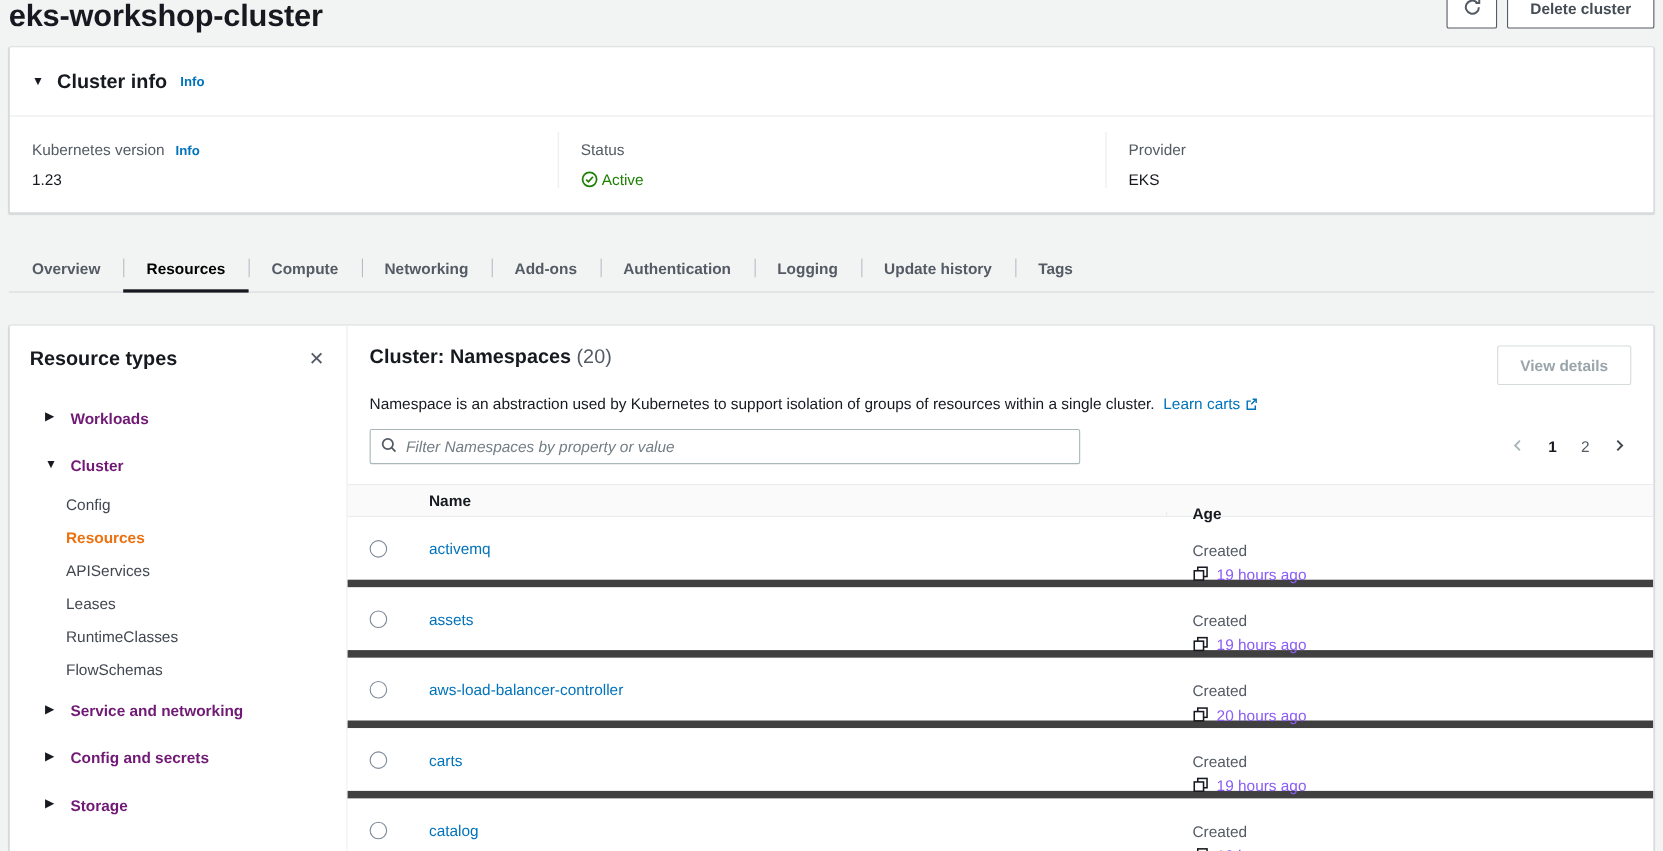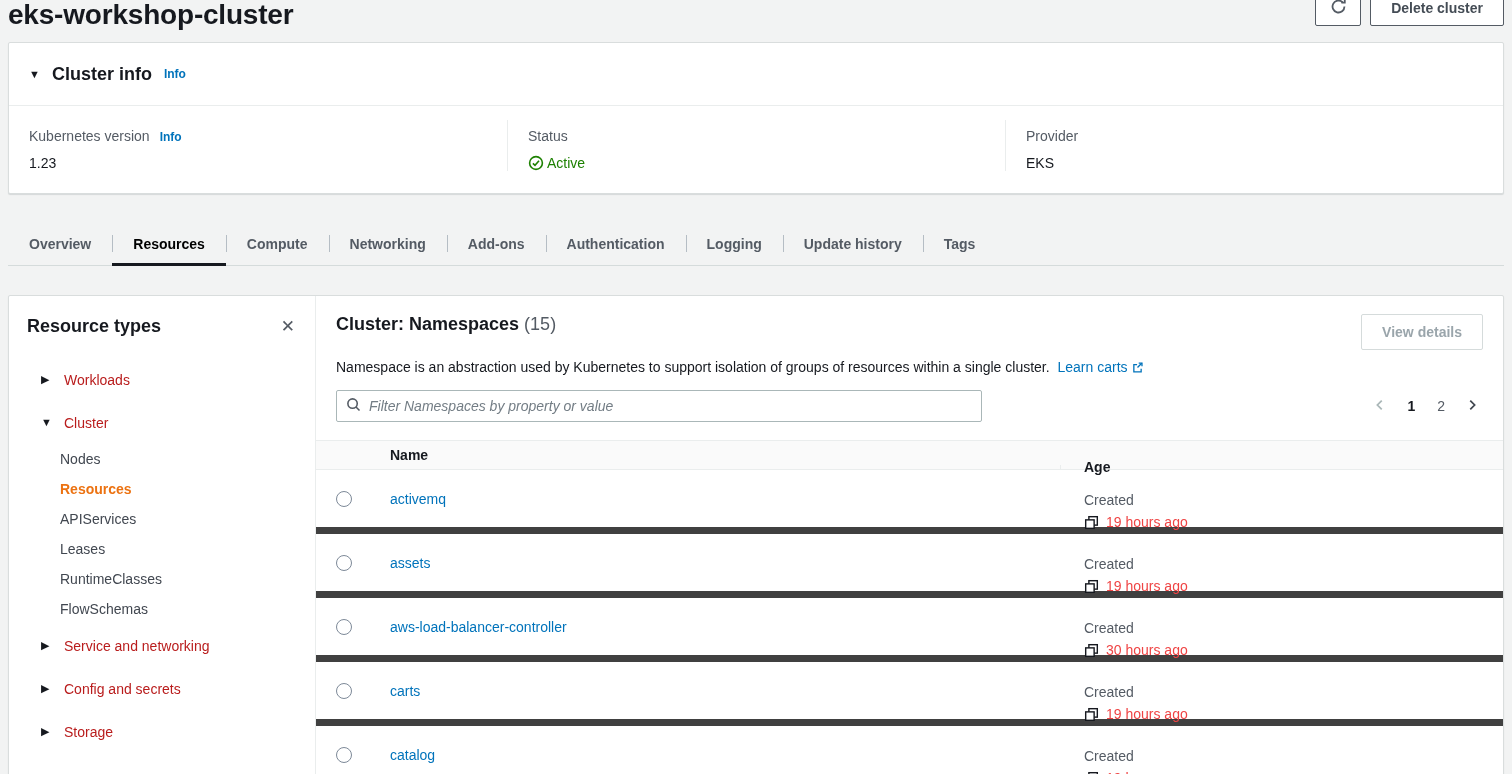--- a/index.html
+++ b/index.html
@@ -62,21 +62,21 @@
   .content-card { margin-top:29px; height:520px; display:flex; overflow:hidden; }
 
   
   .sidebar { width:307px; flex:0 0 307px; border-right:1px solid #eaeded; padding:16px 16px 0 18px; }
   .sb-header { display:flex; align-items:center; justify-content:space-between; padding-top:4px; }
   .sb-title { font-size:18px; font-weight:700; }
   .close-btn { background:none; border:none; color:#545b64; font-size:17px; cursor:pointer; padding:2px 4px; line-height:1; }
   .tree { list-style:none; margin-top:21px; }
   .tree-group { height:43px; display:flex; align-items:center; gap:13px; cursor:pointer; padding-left:14px; }
   .tree-group .caret { width:10px; color:#16191f; }
-  .group-label { font-weight:400; color:#b91c1c; }
+  .group-label { font-weight:700; color:#701a75; }
   .tree-child { height:30px; display:flex; align-items:center; padding-left:33px; color:#414750; cursor:pointer; }
   .tree-child.selected { color:#ec7211; font-weight:700; }
 
   
   .main { flex:1; padding-top:18px; position:relative; }
   .main-header { display:flex; justify-content:space-between; align-items:flex-start; padding:0 20px; }
   .main-title { font-size:18px; font-weight:700; }
   .main-count { color:#545b64; font-weight:400; }
   .main-desc { margin-top:9px; font-size:14px; color:#16191f; padding:0 20px; }
   .learn-more { color:#0073bb; text-decoration:none; cursor:pointer; margin-left:4px; white-space:nowrap; }
@@ -107,21 +107,21 @@
   .col-radio { width:55px; flex:0 0 55px; display:flex; justify-content:center; }
   .col-name { flex:1; padding-left:19px; position:relative; }
   .col-age { width:443px; flex:0 0 443px; padding-left:24px; position:relative;margin-top:24px; }
   .thead .col-age::before { content:''; position:absolute; left:0; top:6px; bottom:6px; width:1px; background:#eaeded; }
   .trow { display:flex; align-items:center; height:64px; border-bottom:7px solid #404040; background:#fff; }
   .radio {
     width:16px; height:16px; border-radius:50%; border:1px solid #7d8998; background:#fff; display:inline-block; cursor:pointer;
   }
   .name-link { color:#0073bb; text-decoration:none; cursor:pointer; font-size:14px; }
   .created { color:#545b64; font-size:14px; }
-  .age-line { margin-top:6px; display:flex; align-items:flex-end; gap:7px; color:#ef4444; }
+  .age-line { margin-top:6px; display:flex; align-items:center; gap:7px; color:#8b5cf6; }
   .copy-icon { display:flex; cursor:pointer; }
 </style>
 </head>
 <body>
 
 <div class="page">
 
   <div class="page-header">
     <h1 class="page-title">eks-workshop-cluster</h1>
     <div class="header-actions">
@@ -198,21 +198,21 @@
       </div>
       <ul class="tree">
         <li class="tree-group">
           <span class="caret">▶</span>
           <span class="group-label">Workloads</span>
         </li>
         <li class="tree-group">
           <span class="caret">▼</span>
           <span class="group-label">Cluster</span>
         </li>
-        <li class="tree-child">Nodes</li>
+        <li class="tree-child">Config</li>
         <li class="tree-child selected">Resources</li>
         <li class="tree-child">APIServices</li>
         <li class="tree-child">Leases</li>
         <li class="tree-child">RuntimeClasses</li>
         <li class="tree-child">FlowSchemas</li>
         <li class="tree-group">
           <span class="caret">▶</span>
           <span class="group-label">Service and networking</span>
         </li>
         <li class="tree-group">
@@ -223,21 +223,21 @@
           <span class="caret">▶</span>
           <span class="group-label">Storage</span>
         </li>
       </ul>
     </aside>
 
     <main class="main">
       <div class="main-header">
         <h3 class="main-title">
           <span>Cluster: Namespaces</span>
-          <span class="main-count">(15)</span>
+          <span class="main-count">(20)</span>
         </h3>
         <button class="btn disabled">View details</button>
       </div>
       <p class="main-desc">
         <span>Namespace is an abstraction used by Kubernetes to support isolation of groups of resources within a single cluster.</span>
         <a class="learn-more"><span>Learn carts</span><span class="ext-icon"><svg width="13" height="13" viewBox="0 0 16 16">
                 <path d="M12.5 9.5v4h-9v-9h4" fill="none" stroke="#0073bb" stroke-width="1.6"></path>
                 <path d="M9.5 2.5h4v4" fill="none" stroke="#0073bb" stroke-width="1.6"></path>
                 <path d="M13.2 2.8 L8 8" fill="none" stroke="#0073bb" stroke-width="1.6"></path>
               </svg></span></a>
@@ -321,21 +321,21 @@
           <div class="col-name"><a class="name-link">aws-load-balancer-controller</a></div>
           <div class="col-age">
             <div class="created">Created</div>
             <div class="age-line">
               <span class="copy-icon">
                   <svg width="15" height="15" viewBox="0 0 16 16">
                     <rect x="5.2" y="1.8" width="9" height="9" fill="none" stroke="#16191f" stroke-width="1.5"></rect>
                     <rect x="1.8" y="5.2" width="9" height="9" fill="#ffffff" stroke="#16191f" stroke-width="1.5"></rect>
                   </svg>
                 </span>
-              <span>30 hours ago</span>
+              <span>20 hours ago</span>
             </div>
           </div>
         </div>
 
         <div class="trow">
           <div class="col-radio">
               <span class="radio"></span>
             </div>
           <div class="col-name"><a class="name-link">carts</a></div>
           <div class="col-age">

